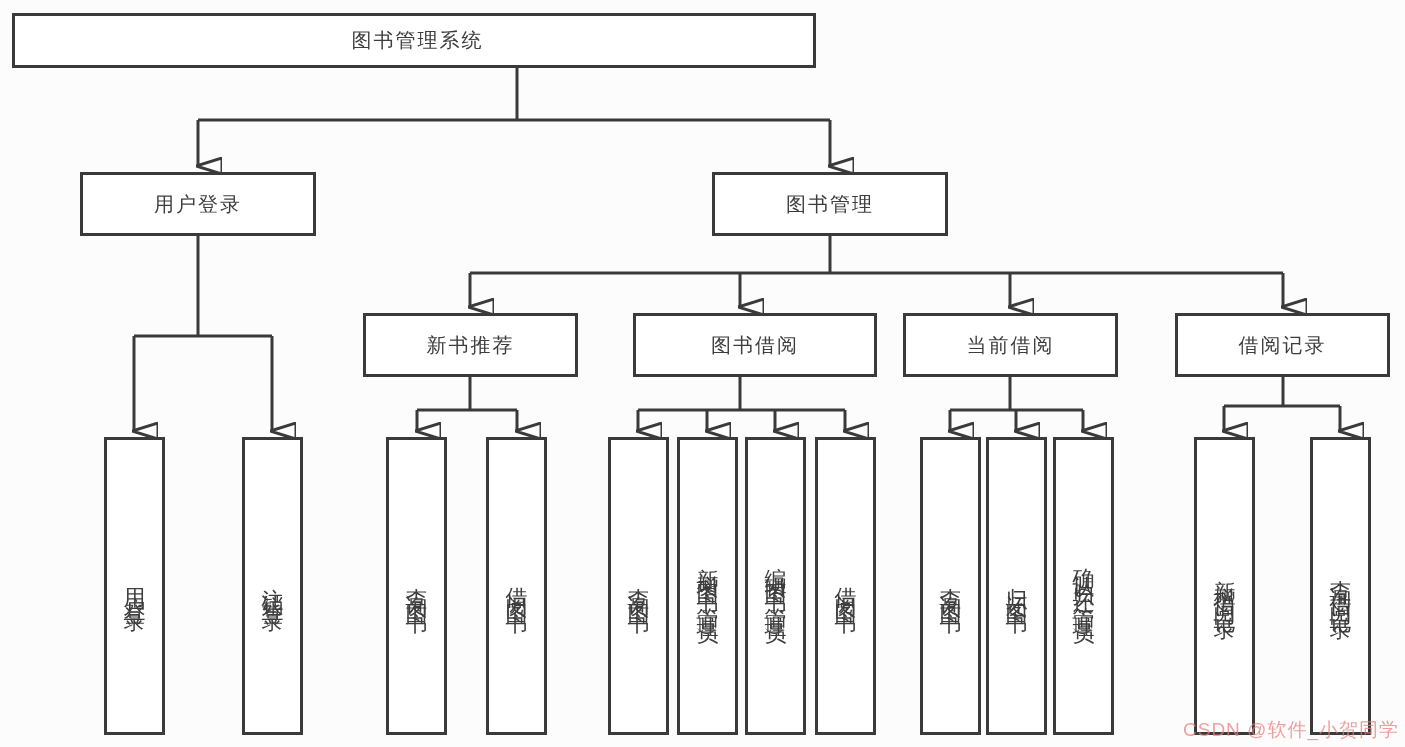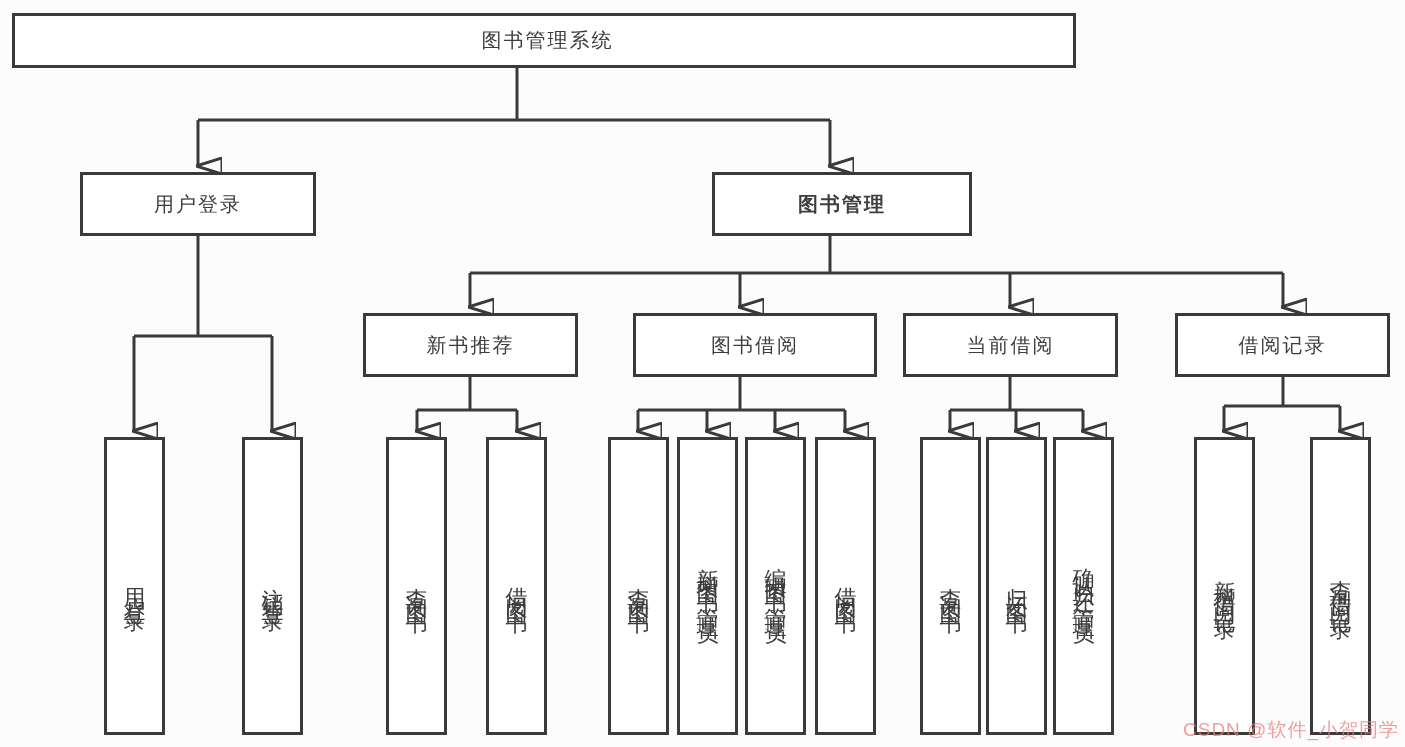--- a/index.html
+++ b/index.html
@@ -106,24 +106,24 @@
     <path d="M950 410 V431" marker-end="url(#arrow)"></path>
     <path d="M1016 410 V431" marker-end="url(#arrow)"></path>
     <path d="M1083 410 V431" marker-end="url(#arrow)"></path>
 
     <path d="M1283 377 V406"></path>
     <path d="M1224 406 H1340"></path>
     <path d="M1224 406 V431" marker-end="url(#arrow)"></path>
     <path d="M1340 406 V431" marker-end="url(#arrow)"></path>
   </svg>
 
-  <div class="node" style="left:12px;top:13px;width:1064px;height:55px;padding-left:7px;">图书管理系统</div>
+  <div class="node" style="left:12px;top:13px;width:804px;height:55px;padding-left:7px;">图书管理系统</div>
 
   <div class="node" style="left:80px;top:172px;width:236px;height:64px;">用户登录</div>
-  <div class="node" style="left:712px;top:172px;width:260px;height:64px;font-weight:bold;">图书管理</div>
+  <div class="node" style="left:712px;top:172px;width:236px;height:64px;">图书管理</div>
 
   <div class="node" style="left:363px;top:313px;width:215px;height:64px;text-align:center;">新书推荐</div>
   <div class="node" style="left:633px;top:313px;width:244px;height:64px;">图书借阅</div>
   <div class="node" style="left:903px;top:313px;width:215px;height:64px;">当前借阅</div>
   <div class="node" style="left:1175px;top:313px;width:215px;height:64px;">借阅记录</div>
 
   <div class="vnode" style="left:104px;top:437px;width:61px;height:298px;">用户登录</div>
   <div class="vnode" style="left:242px;top:437px;width:61px;height:298px;">注销登录</div>
 
   <div class="vnode" style="left:386px;top:437px;width:61px;height:298px;">查询图书</div>

